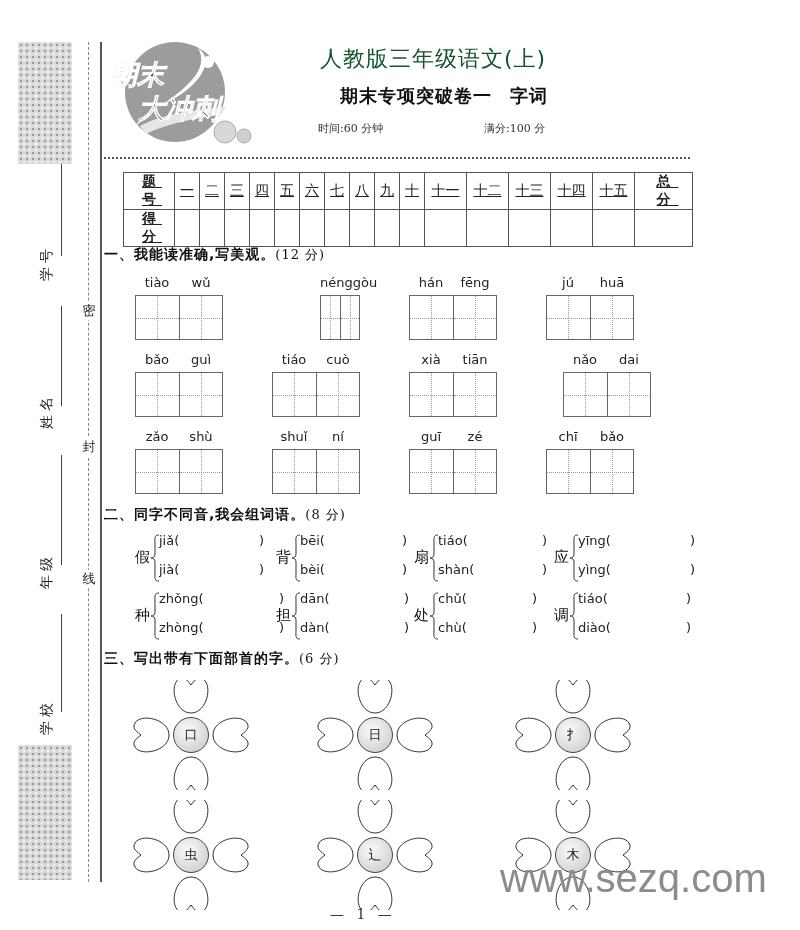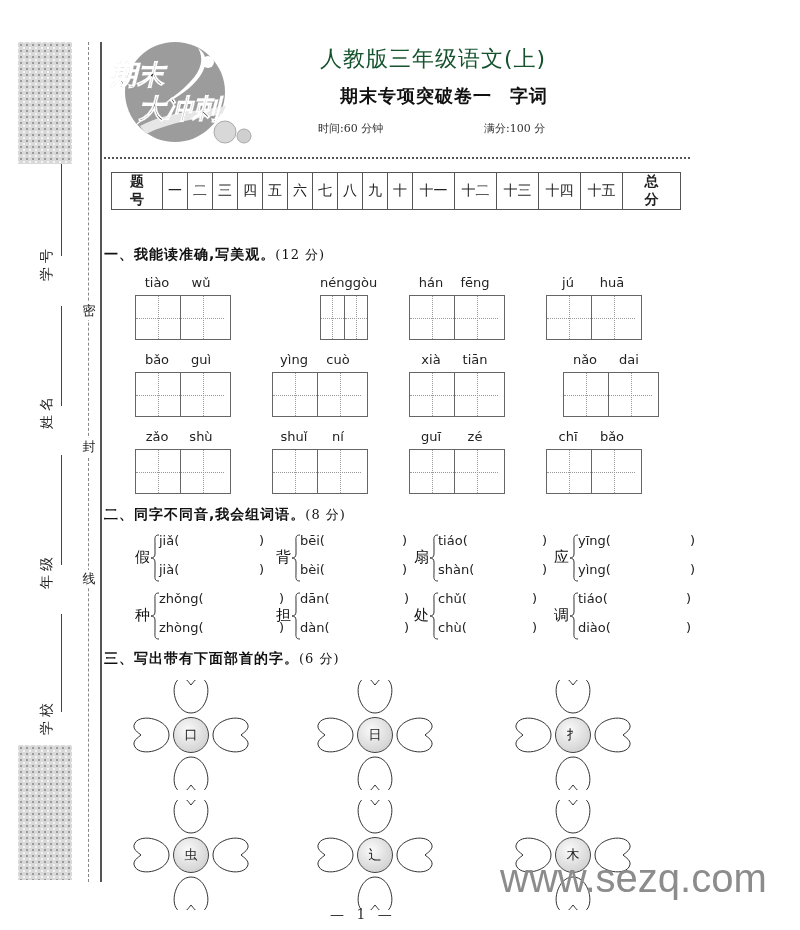--- a/index.html
+++ b/index.html
@@ -33,33 +33,33 @@
   .logo { position: absolute; left: 110px; top: 40px; width: 150px; height: 110px; }
   .title1 { position: absolute; left: 320px; top: 44px; font-size: 22px; letter-spacing: 1px; color: #14532d; font-family: "DejaVu Sans", sans-serif; }
   .title2 { position: absolute; left: 340px; top: 84px; font-size: 18px; font-weight: bold; color: #111; font-family: "DejaVu Serif", serif; letter-spacing: 1px; }
   .title2 .gap { display: inline-block; width: 18px; }
   .meta { position: absolute; top: 121px; font-size: 11px; color: #333; font-family: "DejaVu Serif", serif; }
   .meta.time { left: 318px; }
   .meta.full { left: 484px; }
   .dot-rule { position: absolute; left: 104px; top: 157px; width: 586px; height: 2px; border-top: 2px dotted #555; }
 
   
-  table.score { position: absolute; left: 111px; top: 172px; border-collapse: collapse; }
+  table.score { position: absolute; left: 123px; top: 172px; border-collapse: collapse; text-decoration: underline; }
   table.score td { border: 1px solid #555; height: 33px; text-align: center; font-size: 14px; color: #222; padding: 0; }
   table.score td.lbl { width: 51px; letter-spacing: 6px; font-weight: bold; padding-left: 6px; }
   table.score td.c1 { width: 25px; }
   table.score td.c2 { width: 42px; }
   table.score td.tot { width: 58px; letter-spacing: 8px; font-weight: bold; padding-left: 8px; }
 
   
   .sec { position: absolute; left: 104px; font-size: 14px; font-weight: bold; color: #111; letter-spacing: 1px; }
   .sec .pts { font-weight: normal; font-family: "DejaVu Serif", serif; font-size: 13px; text-align: right; }
 
   
-  .word { position: absolute; width: 96px; }
+  .word { position: absolute; width: 88px; }
   .word .py { display: flex; height: 20px; font-size: 13px; color: #222; font-family: "DejaVu Sans", sans-serif; }
   .word .py span { width: 44px; text-align: center; }
   .word .boxes { display: flex; border: 1.5px solid #666; height: 45px; }
   .cell { position: relative; width: 44px; height: 100%; }
   .cell + .cell { border-left: 1.5px solid #666; }
   .cell::before { content: ""; position: absolute; left: 50%; top: 0; bottom: 0; border-left: 1px dotted #999; }
   .cell::after { content: ""; position: absolute; top: 50%; left: 0; right: 0; border-top: 1px dotted #999; }
 
   
   .poly { position: absolute; height: 52px; width: 150px; }
@@ -138,20 +138,39 @@
     <td class="c1">八</td>
     <td class="c1">九</td>
     <td class="c1">十</td>
     <td class="c2">十一</td>
     <td class="c2">十二</td>
     <td class="c2">十三</td>
     <td class="c2">十四</td>
     <td class="c2">十五</td>
     <td class="tot">总 分</td>
   </tr>
+  <tr>
+    <td class="lbl">得 分</td>
+    <td></td>
+    <td></td>
+    <td></td>
+    <td></td>
+    <td></td>
+    <td></td>
+    <td></td>
+    <td></td>
+    <td></td>
+    <td></td>
+    <td></td>
+    <td></td>
+    <td></td>
+    <td></td>
+    <td></td>
+    <td></td>
+  </tr>
 </tbody>
   </table>
 
 <div class="sec" style="top:246px">
   <span>一、我能读准确,写美观。</span><span class="pts">(12 分)</span>
 </div>
 
 <div id="words">
     <div class="word" style="left: 135px; top: 275px;">
       <div class="py">
@@ -198,21 +217,21 @@
         <span>bǎo</span>
         <span>guì</span>
       </div>
       <div class="boxes">
         <div class="cell"></div>
         <div class="cell"></div>
       </div>
     </div>
     <div class="word" style="left: 272px; top: 352px;">
       <div class="py">
-        <span>yìng</span>
+        <span>tiáo</span>
         <span>cuò</span>
       </div>
       <div class="boxes">
         <div class="cell"></div>
         <div class="cell"></div>
       </div>
     </div>
     <div class="word" style="left: 409px; top: 352px;">
       <div class="py">
         <span>xià</span>

